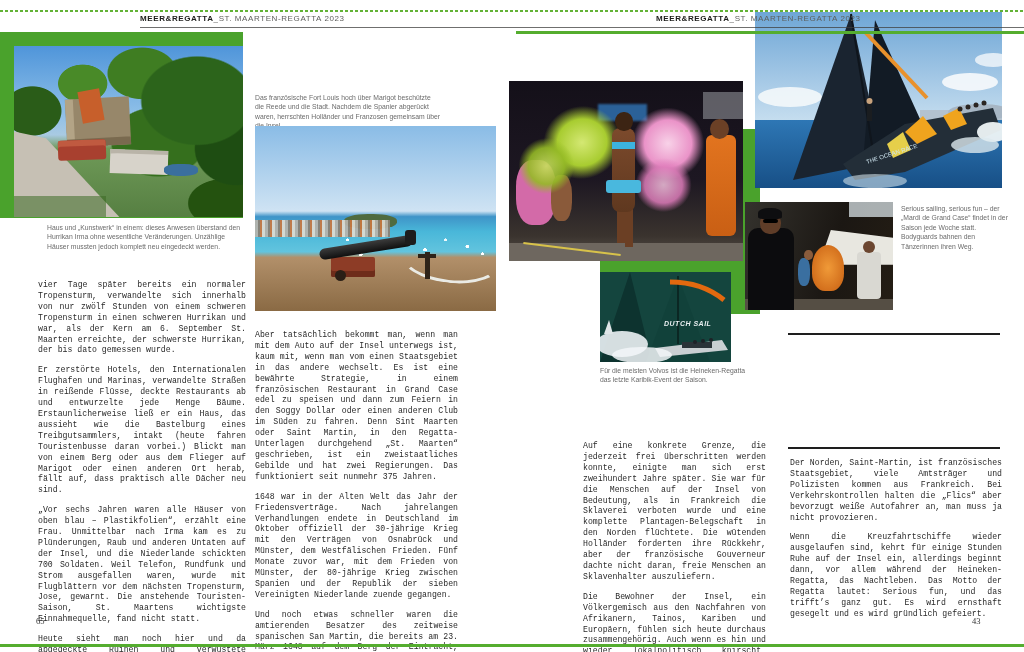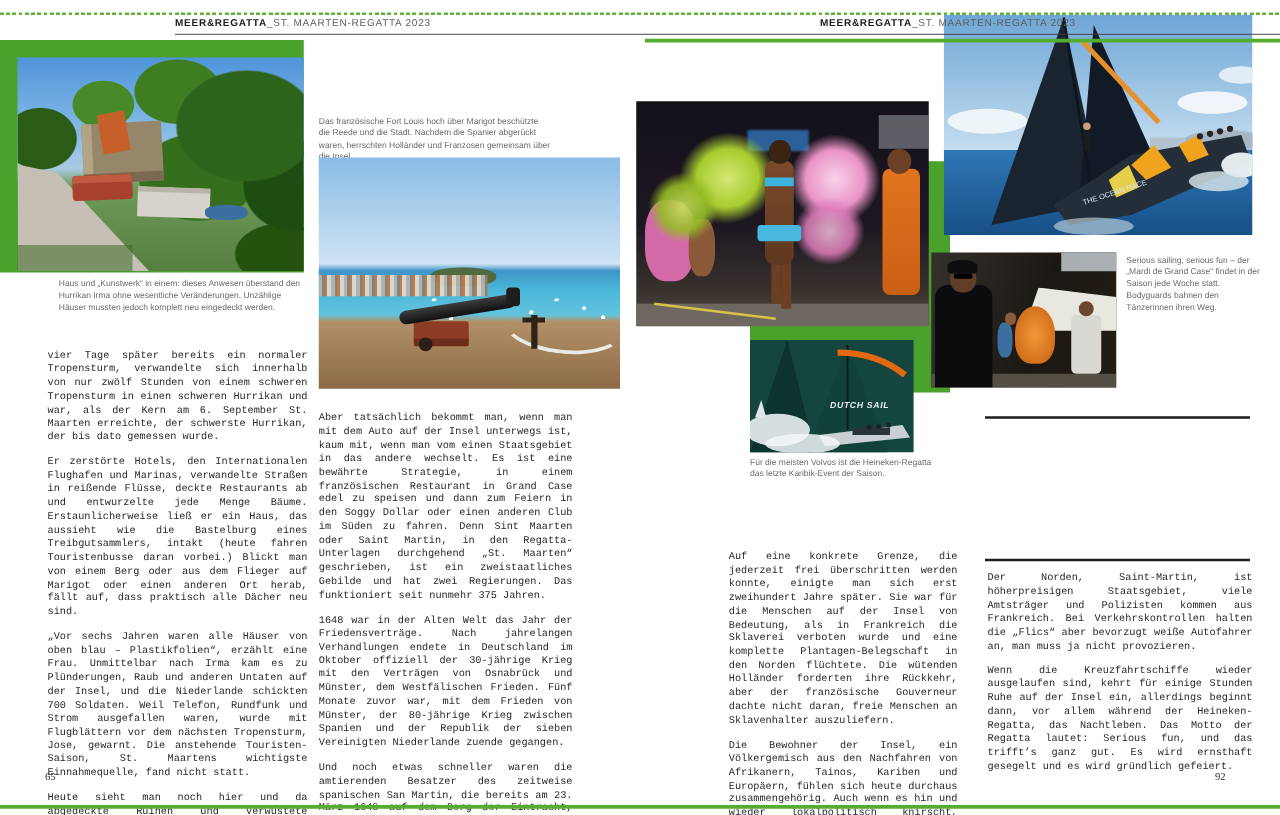--- a/index.html
+++ b/index.html
@@ -286,19 +286,19 @@
   <div class="abs bodycol" style="left:583px;top:441px;width:183px;">
     <p>Auf eine konkrete Grenze, die jederzeit frei überschritten werden konnte, einigte man sich erst zweihundert Jahre später. Sie war für die Menschen auf der Insel von Bedeutung, als in Frankreich die Sklaverei verboten wurde und eine komplette Plantagen-Belegschaft in den Norden flüchtete. Die wütenden Holländer forderten ihre Rückkehr, aber der französische Gouverneur dachte nicht daran, freie Menschen an Sklavenhalter auszuliefern.</p>
     <p>Die Bewohner der Insel, ein Völkergemisch aus den Nachfahren von Afrikanern, Tainos, Kariben und Europäern, fühlen sich heute durchaus zusammengehörig. Auch wenn es hin und wieder lokalpolitisch knirscht, treten die örtlichen Regierungschefs gemeinsam für ihre wirtschaftlichen und umweltpolitischen Interessen ein.</p>
     <p>Der Süden ist etwas unabhängiger als der Norden, denn die ehemalige holländische Provinz Sint Maarten hat vor zwanzig</p>
   </div>
 
   <div class="abs qrule" style="left:788px;top:333px;width:212px;"></div>
   <div class="abs qrule" style="left:788px;top:447px;width:212px;height:1.5px;"></div>
 
   <div class="abs bodycol" style="left:790px;top:458px;width:212px;">
-    <p>Der Norden, Saint-Martin, ist höherpreisigen Staatsgebiet, viele Amtsträger und Polizisten kommen aus Frankreich. Bei Verkehrskontrollen halten die „Flics“ aber bevorzugt weiße Autofahrer an, man muss ja nicht provozieren.</p>
+    <p>Der Norden, Saint-Martin, ist französisches Staatsgebiet, viele Amtsträger und Polizisten kommen aus Frankreich. Bei Verkehrskontrollen halten die „Flics“ aber bevorzugt weiße Autofahrer an, man muss ja nicht provozieren.</p>
     <p>Wenn die Kreuzfahrtschiffe wieder ausgelaufen sind, kehrt für einige Stunden Ruhe auf der Insel ein, allerdings beginnt dann, vor allem während der Heineken-Regatta, das Nachtleben. Das Motto der Regatta lautet: Serious fun, und das trifft’s ganz gut. Es wird ernsthaft gesegelt und es wird gründlich gefeiert.</p>
   </div>
 
-  <div class="abs pagenum" style="left:972px;top:616px;">92</div>
+  <div class="abs pagenum" style="left:972px;top:616px;">43</div>
 
 </div>
 
 </body></html>

